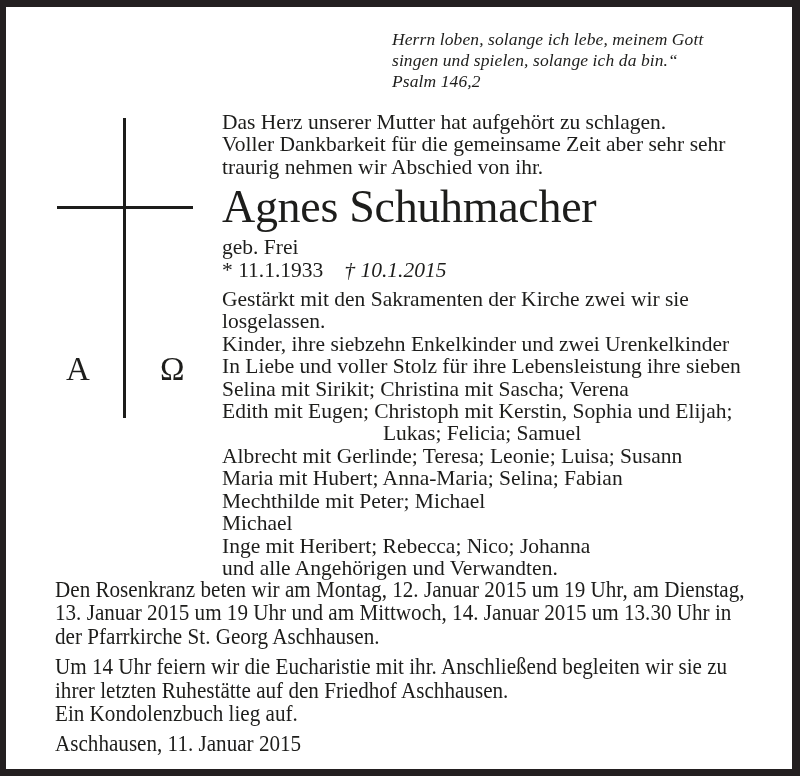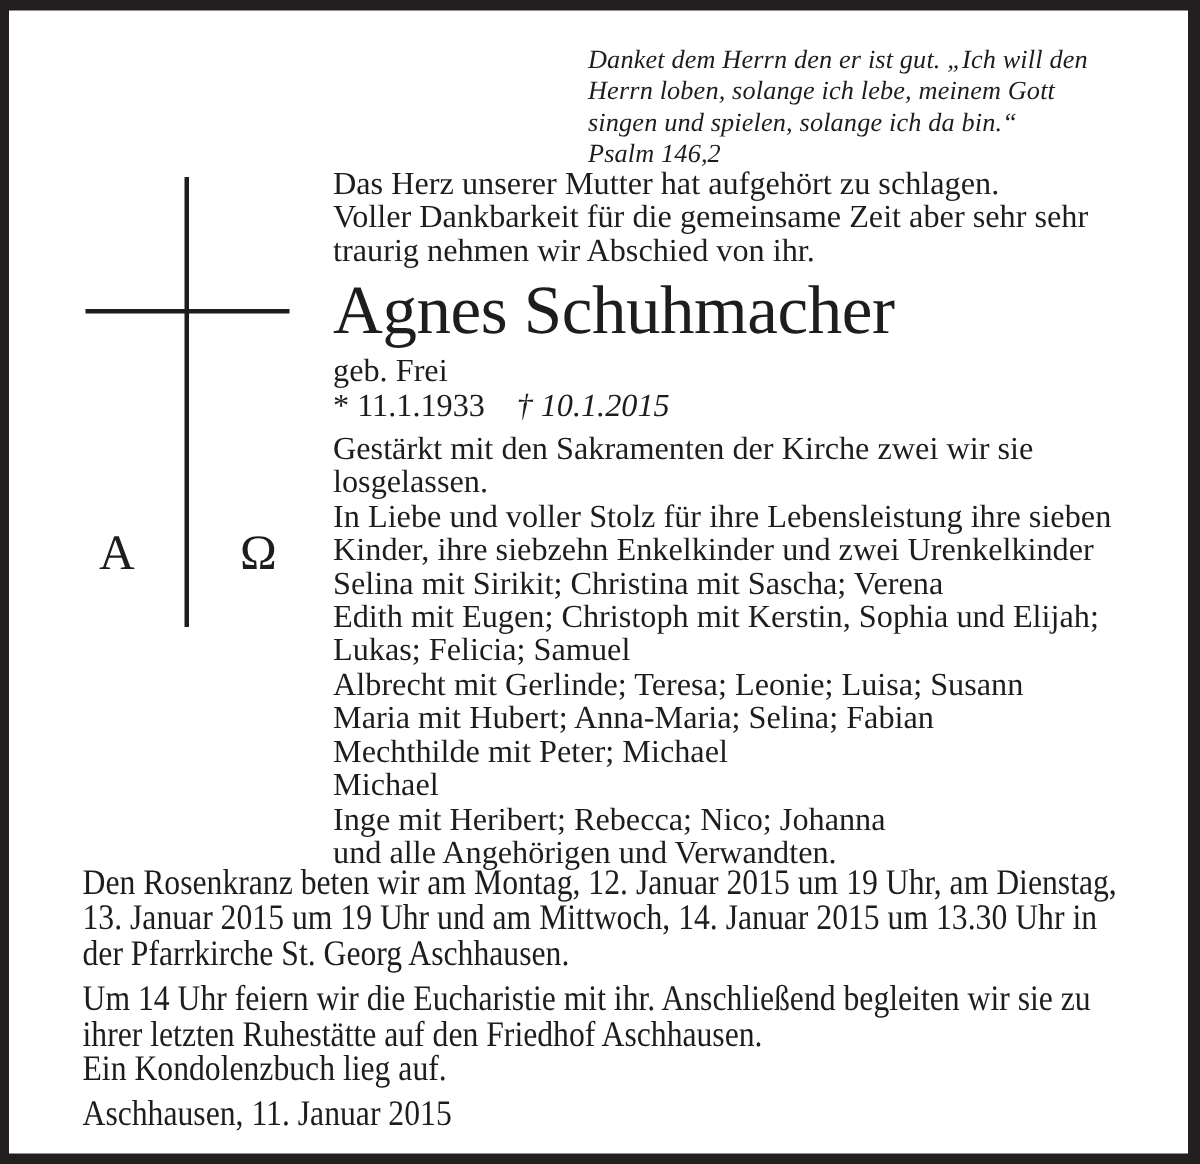--- a/index.html
+++ b/index.html
@@ -81,21 +81,21 @@
     font-size: 46px;
     font-weight: normal;
     line-height: 46px;
     white-space: nowrap;
     letter-spacing: -0.3px;
   }
   .birthname { margin-top: 1px; }
   .dates .death { margin-left: 21px; font-style: italic; }
   .family-block { margin-top: 7px; }
   .family-block .centered {
-    text-align: left;
+    text-align: center;
     width: 520px;
   }
 
   
   .wide-col {
     position: absolute;
     left: 49px;
     top: 571px;
     width: 720px;
   }
@@ -107,21 +107,20 @@
     transform-origin: left center;
   }
   .gap { margin-top: 7px; }
 </style>
 </head>
 <body>
 
 <div class="frame">
 
   <div class="quote">
-    <div>Danket dem Herrn den er ist gut. „Ich will den</div>
     <div>Herrn loben, solange ich lebe, meinem Gott</div>
     <div>singen und spielen, solange ich da bin.“</div>
     <div>Psalm 146,2</div>
   </div>
 
   <div class="cross-v"></div>
   <div class="cross-h"></div>
   <span class="alpha">A</span>
   <span class="omega">Ω</span>
 
@@ -134,22 +133,22 @@
 
     <h1 class="name">Agnes Schuhmacher</h1>
     <div class="line birthname">geb. Frei</div>
     <div class="line dates">
       <span>* 11.1.1933</span><span class="death">† 10.1.2015</span>
     </div>
 
     <div class="family-block">
       <div class="line">Gestärkt mit den Sakramenten der Kirche zwei wir sie</div>
       <div class="line">losgelassen.</div>
+      <div class="line">Kinder, ihre siebzehn Enkelkinder und zwei Urenkelkinder</div>
       <div class="line">In Liebe und voller Stolz für ihre Lebensleistung ihre sieben</div>
-      <div class="line">Kinder, ihre siebzehn Enkelkinder und zwei Urenkelkinder</div>
       <div class="line">Selina mit Sirikit; Christina mit Sascha; Verena</div>
       <div class="line">Edith mit Eugen; Christoph mit Kerstin, Sophia und Elijah;</div>
       <div class="line centered">Lukas; Felicia; Samuel</div>
       <div class="line">Albrecht mit Gerlinde; Teresa; Leonie; Luisa; Susann</div>
       <div class="line">Maria mit Hubert; Anna-Maria; Selina; Fabian</div>
       <div class="line">Mechthilde mit Peter; Michael</div>
       <div class="line">Michael</div>
       <div class="line">Inge mit Heribert; Rebecca; Nico; Johanna</div>
       <div class="line">und alle Angehörigen und Verwandten.</div>
     </div>

